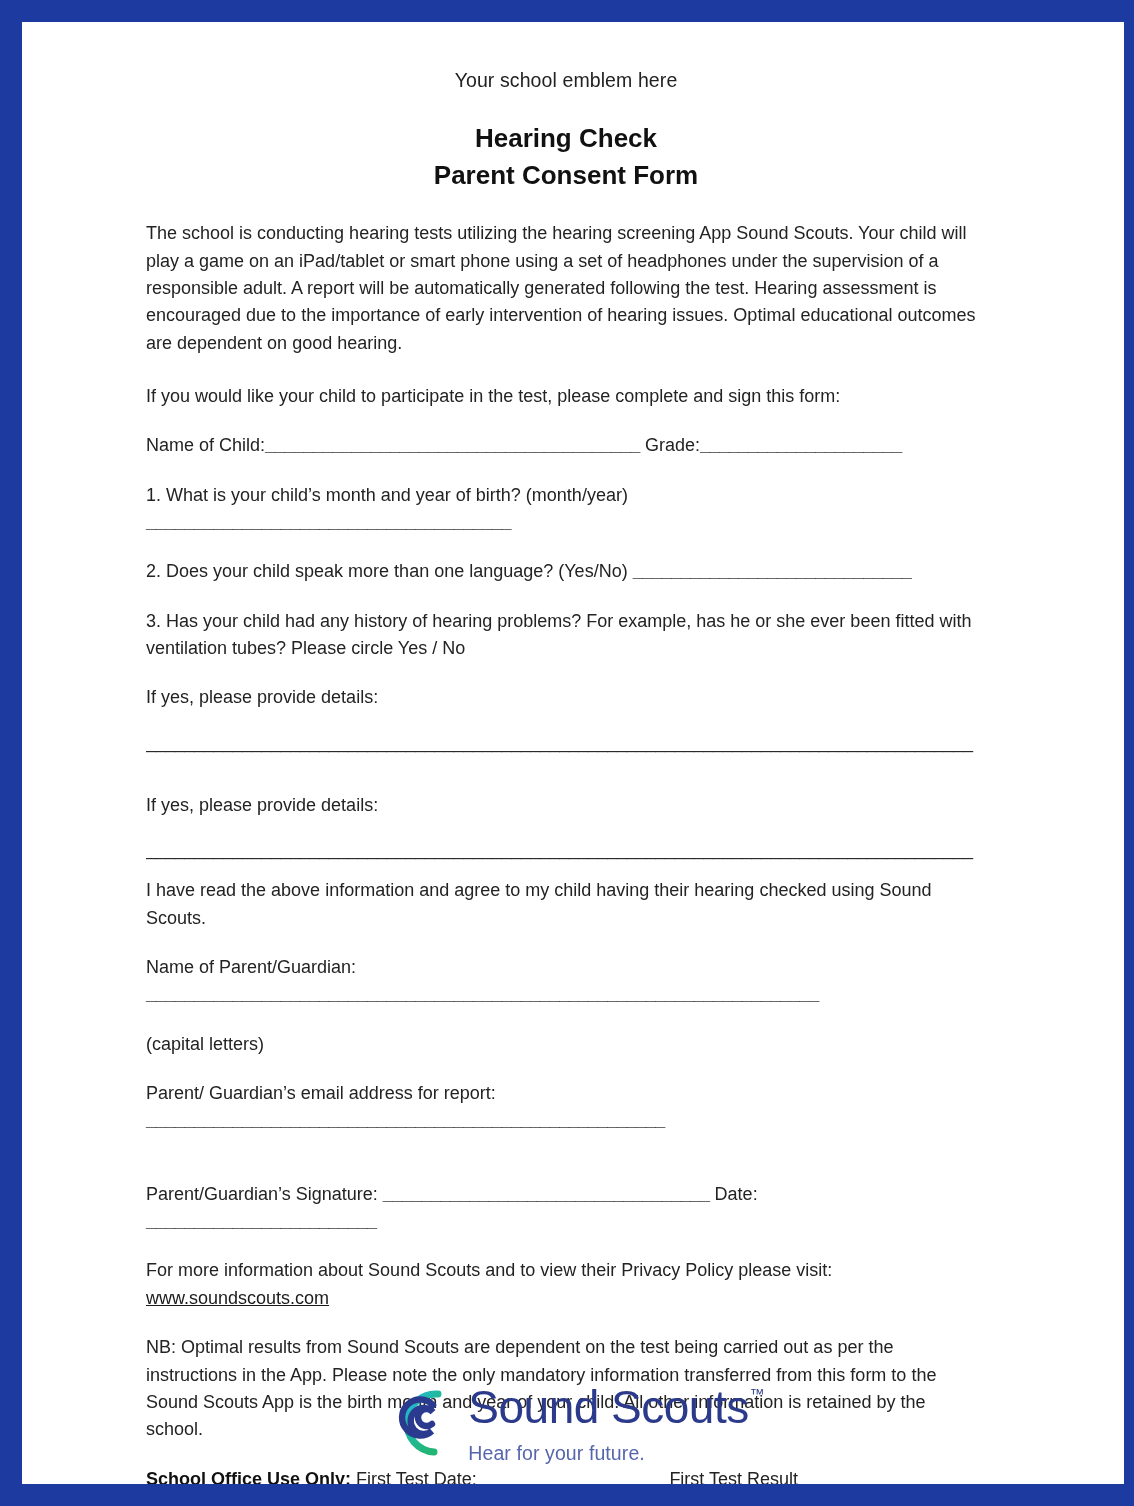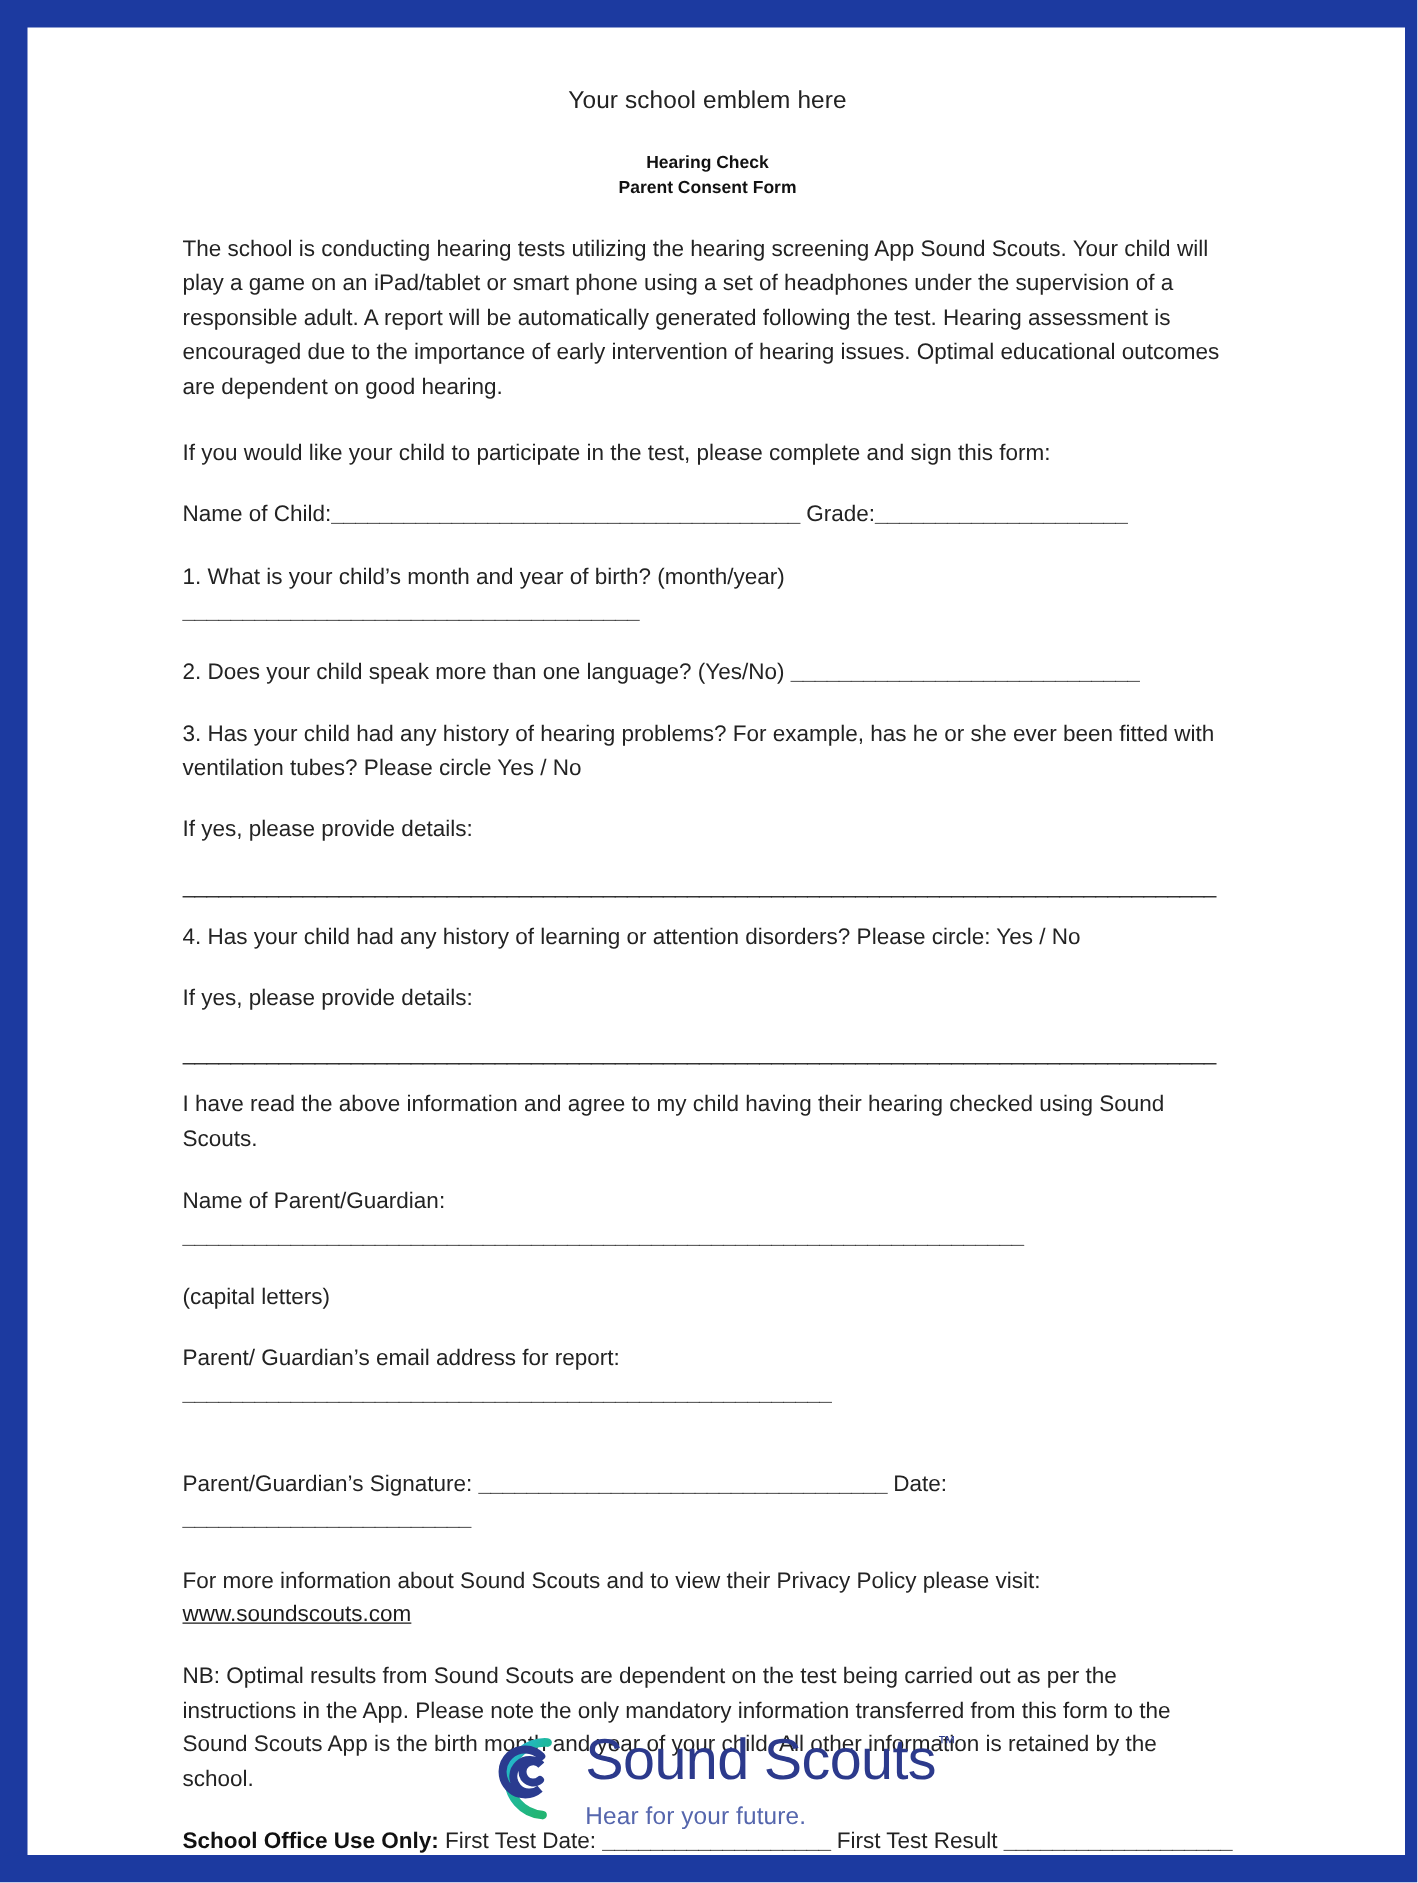--- a/index.html
+++ b/index.html
@@ -40,21 +40,21 @@
     font-size: 19.5px;
     color: #222222;
     letter-spacing: 0.1px;
     margin: 0;
     padding: 14px 0 0 0;
     line-height: 1.3;
   }
   .doc-title {
     text-align: center;
     font-weight: bold;
-    font-size: 14px;
+    font-size: 26px;
     color: #111111;
     line-height: 1.42;
     margin: 0;
     padding-top: 27px;
   }
   .doc-title .line2 { display: block; }
 
   p.body, div.body {
     font-size: 18px;
     color: #232323;
@@ -180,21 +180,20 @@
         <span>ventilation tubes? Please circle   Yes / No</span>
       </p>
 
       <div class="gap-md"></div>
       <p class="body">If yes, please provide details:</p>
 
       <div class="gap-sm"></div>
       <div class="rule-line">______________________________________________________________________________________</div>
 
       <div class="gap-xs"></div>
-      <p class="body">4. Has your child had any history of learning or attention disorders?  Please circle:  Yes / No</p>
 
       <div class="gap-md"></div>
       <p class="body">If yes, please provide details:</p>
 
       <div class="gap-sm"></div>
       <div class="rule-line">______________________________________________________________________________________</div>
 
       <div class="gap-xs"></div>
       <p class="body">I have read the above information and agree to my child having their hearing checked using Sound Scouts.</p>
 

